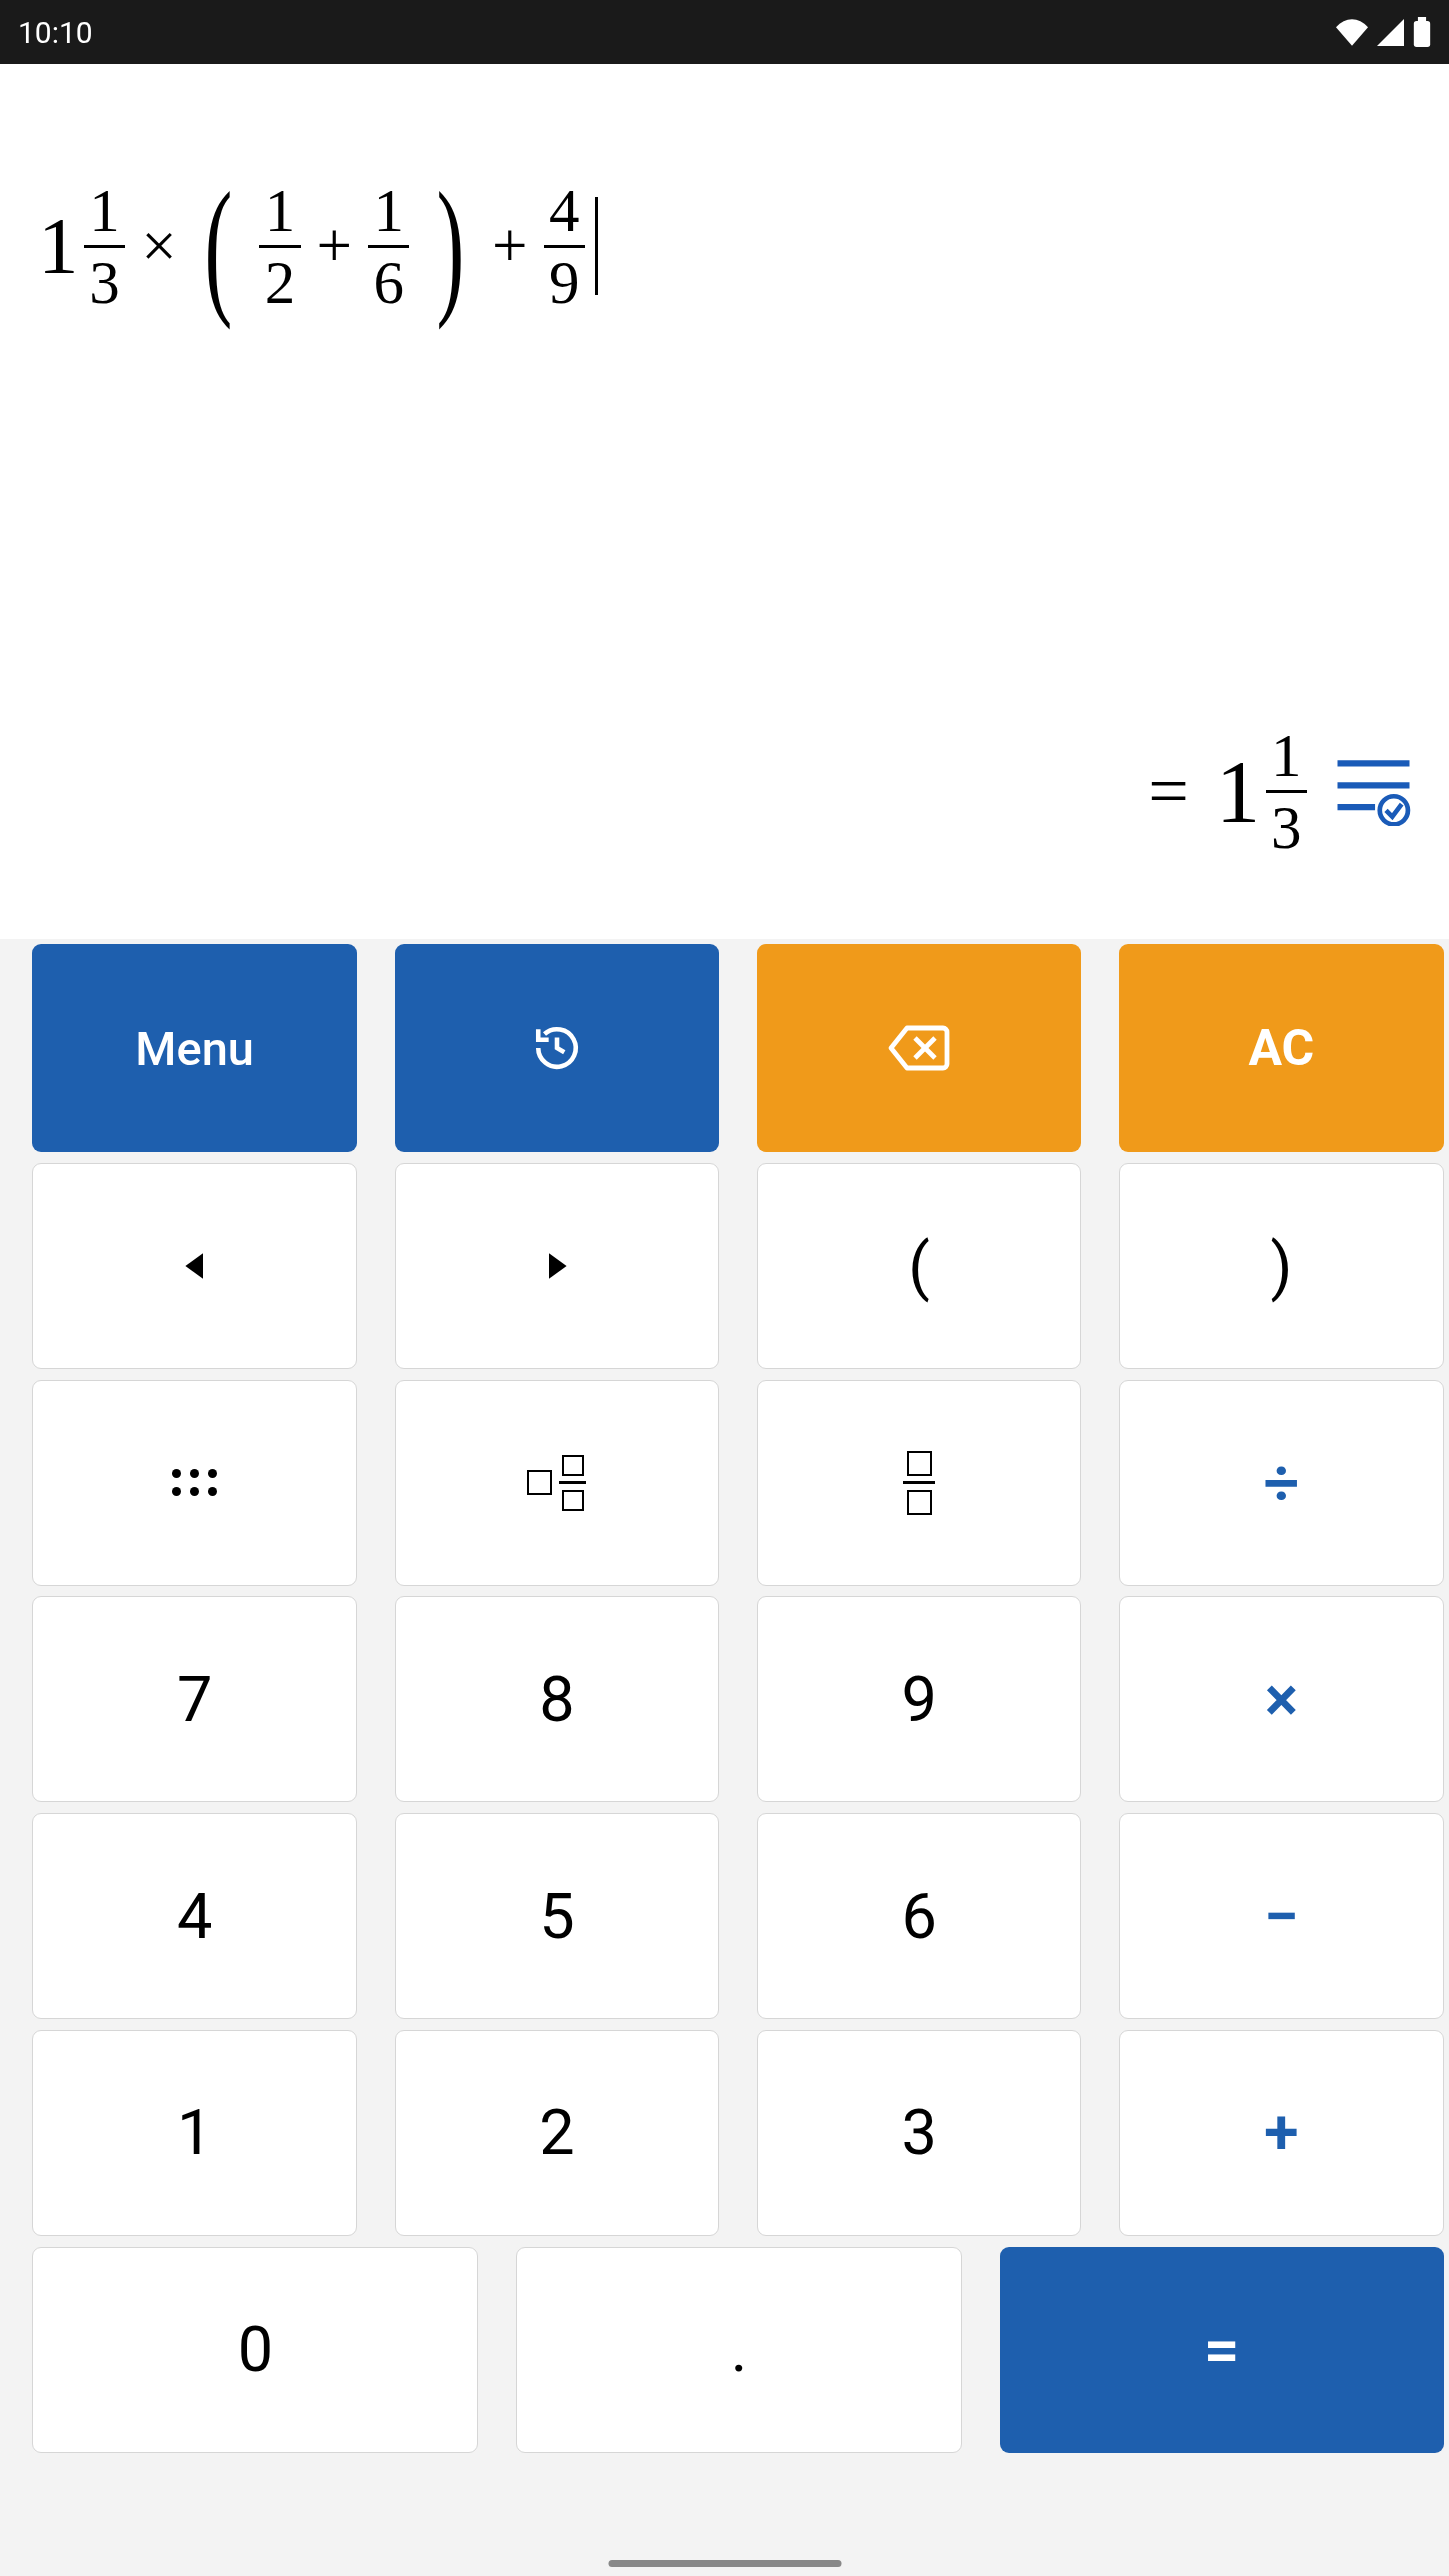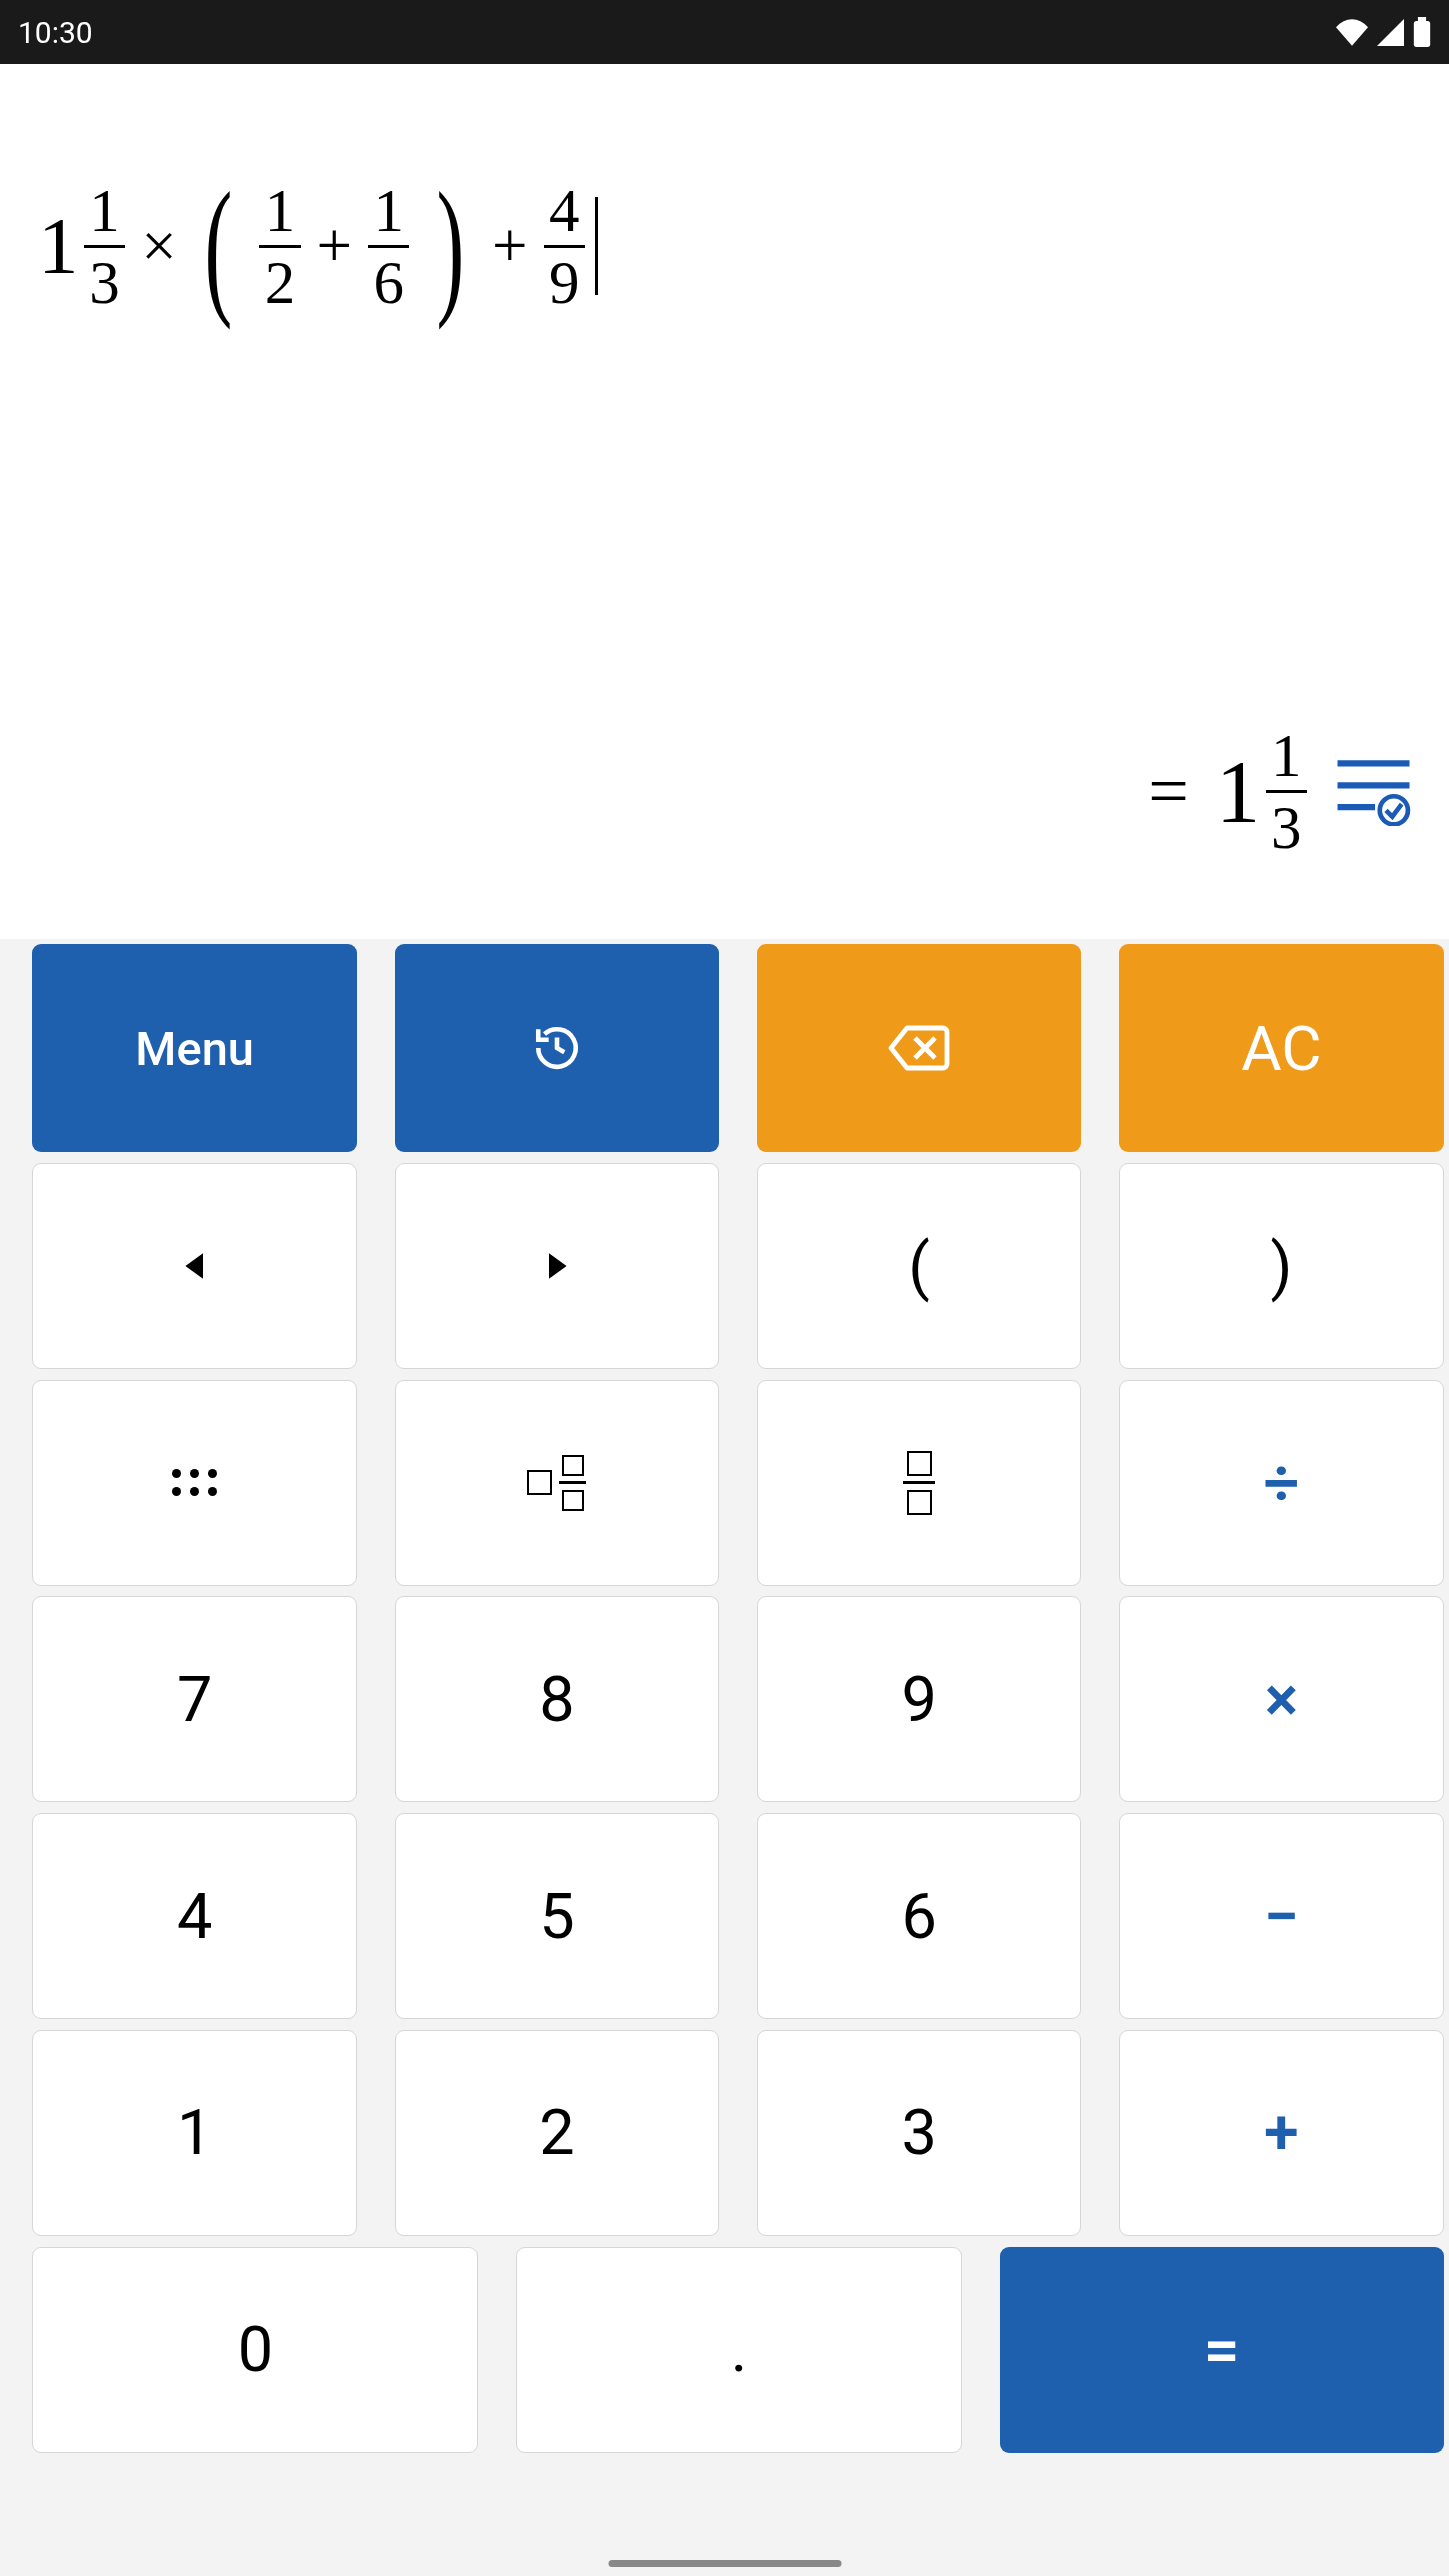--- a/index.html
+++ b/index.html
@@ -22,41 +22,41 @@
   .result .mixed .whole { font-size: 89px; }
   .result-icon { color: #1a5bb8; }
   .keypad { padding: 5.4px; display: flex; flex-direction: column; gap: 10.7px; }
   .row { display: flex; gap: 10.7px; }
   .key {
     flex: 1; height: 206px; display: flex; align-items: center; justify-content: center;
     border-radius: 9px; font-size: 63px; cursor: pointer; user-select: none; margin-left: 27px;
   }
   .row-top .key { height: 208px; }
   .key-blue { background: #1e5fae; color: #fff; font-size: 47px; font-weight: 500; }
-  .key-orange { background: #f09a1a; color: #fff; font-size: 62px; font-weight: 400; }
+  .key-orange { background: #f09a1a; color: #fff; font-size: 50px; font-weight: 700; }
   .key-white { background: #fff; color: #000; border: 0.9px solid #d6d6d6; font-weight: 400; }
   .key-white.op-key { color: #1e5fae; font-size: 63px; font-weight: 600; }
   .key-equals { background: #1e5fae; color: #fff; font-size: 63px; font-weight: 600; }
   .nav-handle { position: absolute; bottom: 9px; left: 50%; transform: translateX(-50%); width: 233px; height: 7.2px; background: #888; border-radius: 3.6px; }
   .mf-icon { display:inline-flex; align-items:center; gap:7.2px; }
   .mf-icon .sq-whole { width:25px; height:25px; border:2.7px solid #000; }
   .mf-icon .sq-stack { display:flex; flex-direction:column; align-items:center; gap:5.4px; }
   .mf-icon .sq-small { width:21.5px; height:21.5px; border:2.7px solid #000; }
   .mf-icon .sq-bar   { width:27px; height:2.7px; background:#000; }
   .f-icon { display:flex; flex-direction:column; align-items:center; gap:5.4px; }
   .f-icon .sq-small { width:25px; height:25px; border:2.7px solid #000; }
   .f-icon .sq-bar { width:32px; height:2.7px; background:#000; }
   .dots-grid { display:grid; grid-template-columns:repeat(3,9px); grid-template-rows:repeat(2,9px); gap:9px 9px; }
   .dots-grid span { width:9px; height:9px; background:#000; border-radius:50%; }
 </style>
 </head>
 <body>
 
 <div class="status-bar">
-  <div class="status-left">10:30</div>
+  <div class="status-left">10:10</div>
   <div class="status-right">
     <svg width="32" height="27" viewBox="0 0 24 20">
         <path fill="#fff" d="M12 20 L0 6 C7 -2 17 -2 24 6 Z"></path>
       </svg>
     <svg width="27" height="27" viewBox="0 0 20 20">
         <path fill="#fff" d="M0 20 L20 20 L20 0 Z"></path>
       </svg>
     <svg width="18" height="30" viewBox="0 0 12 22">
         <rect x="3" y="0" width="6" height="3" fill="#fff"></rect>
         <rect x="0" y="3" width="12" height="19" rx="2" fill="#fff"></rect>

